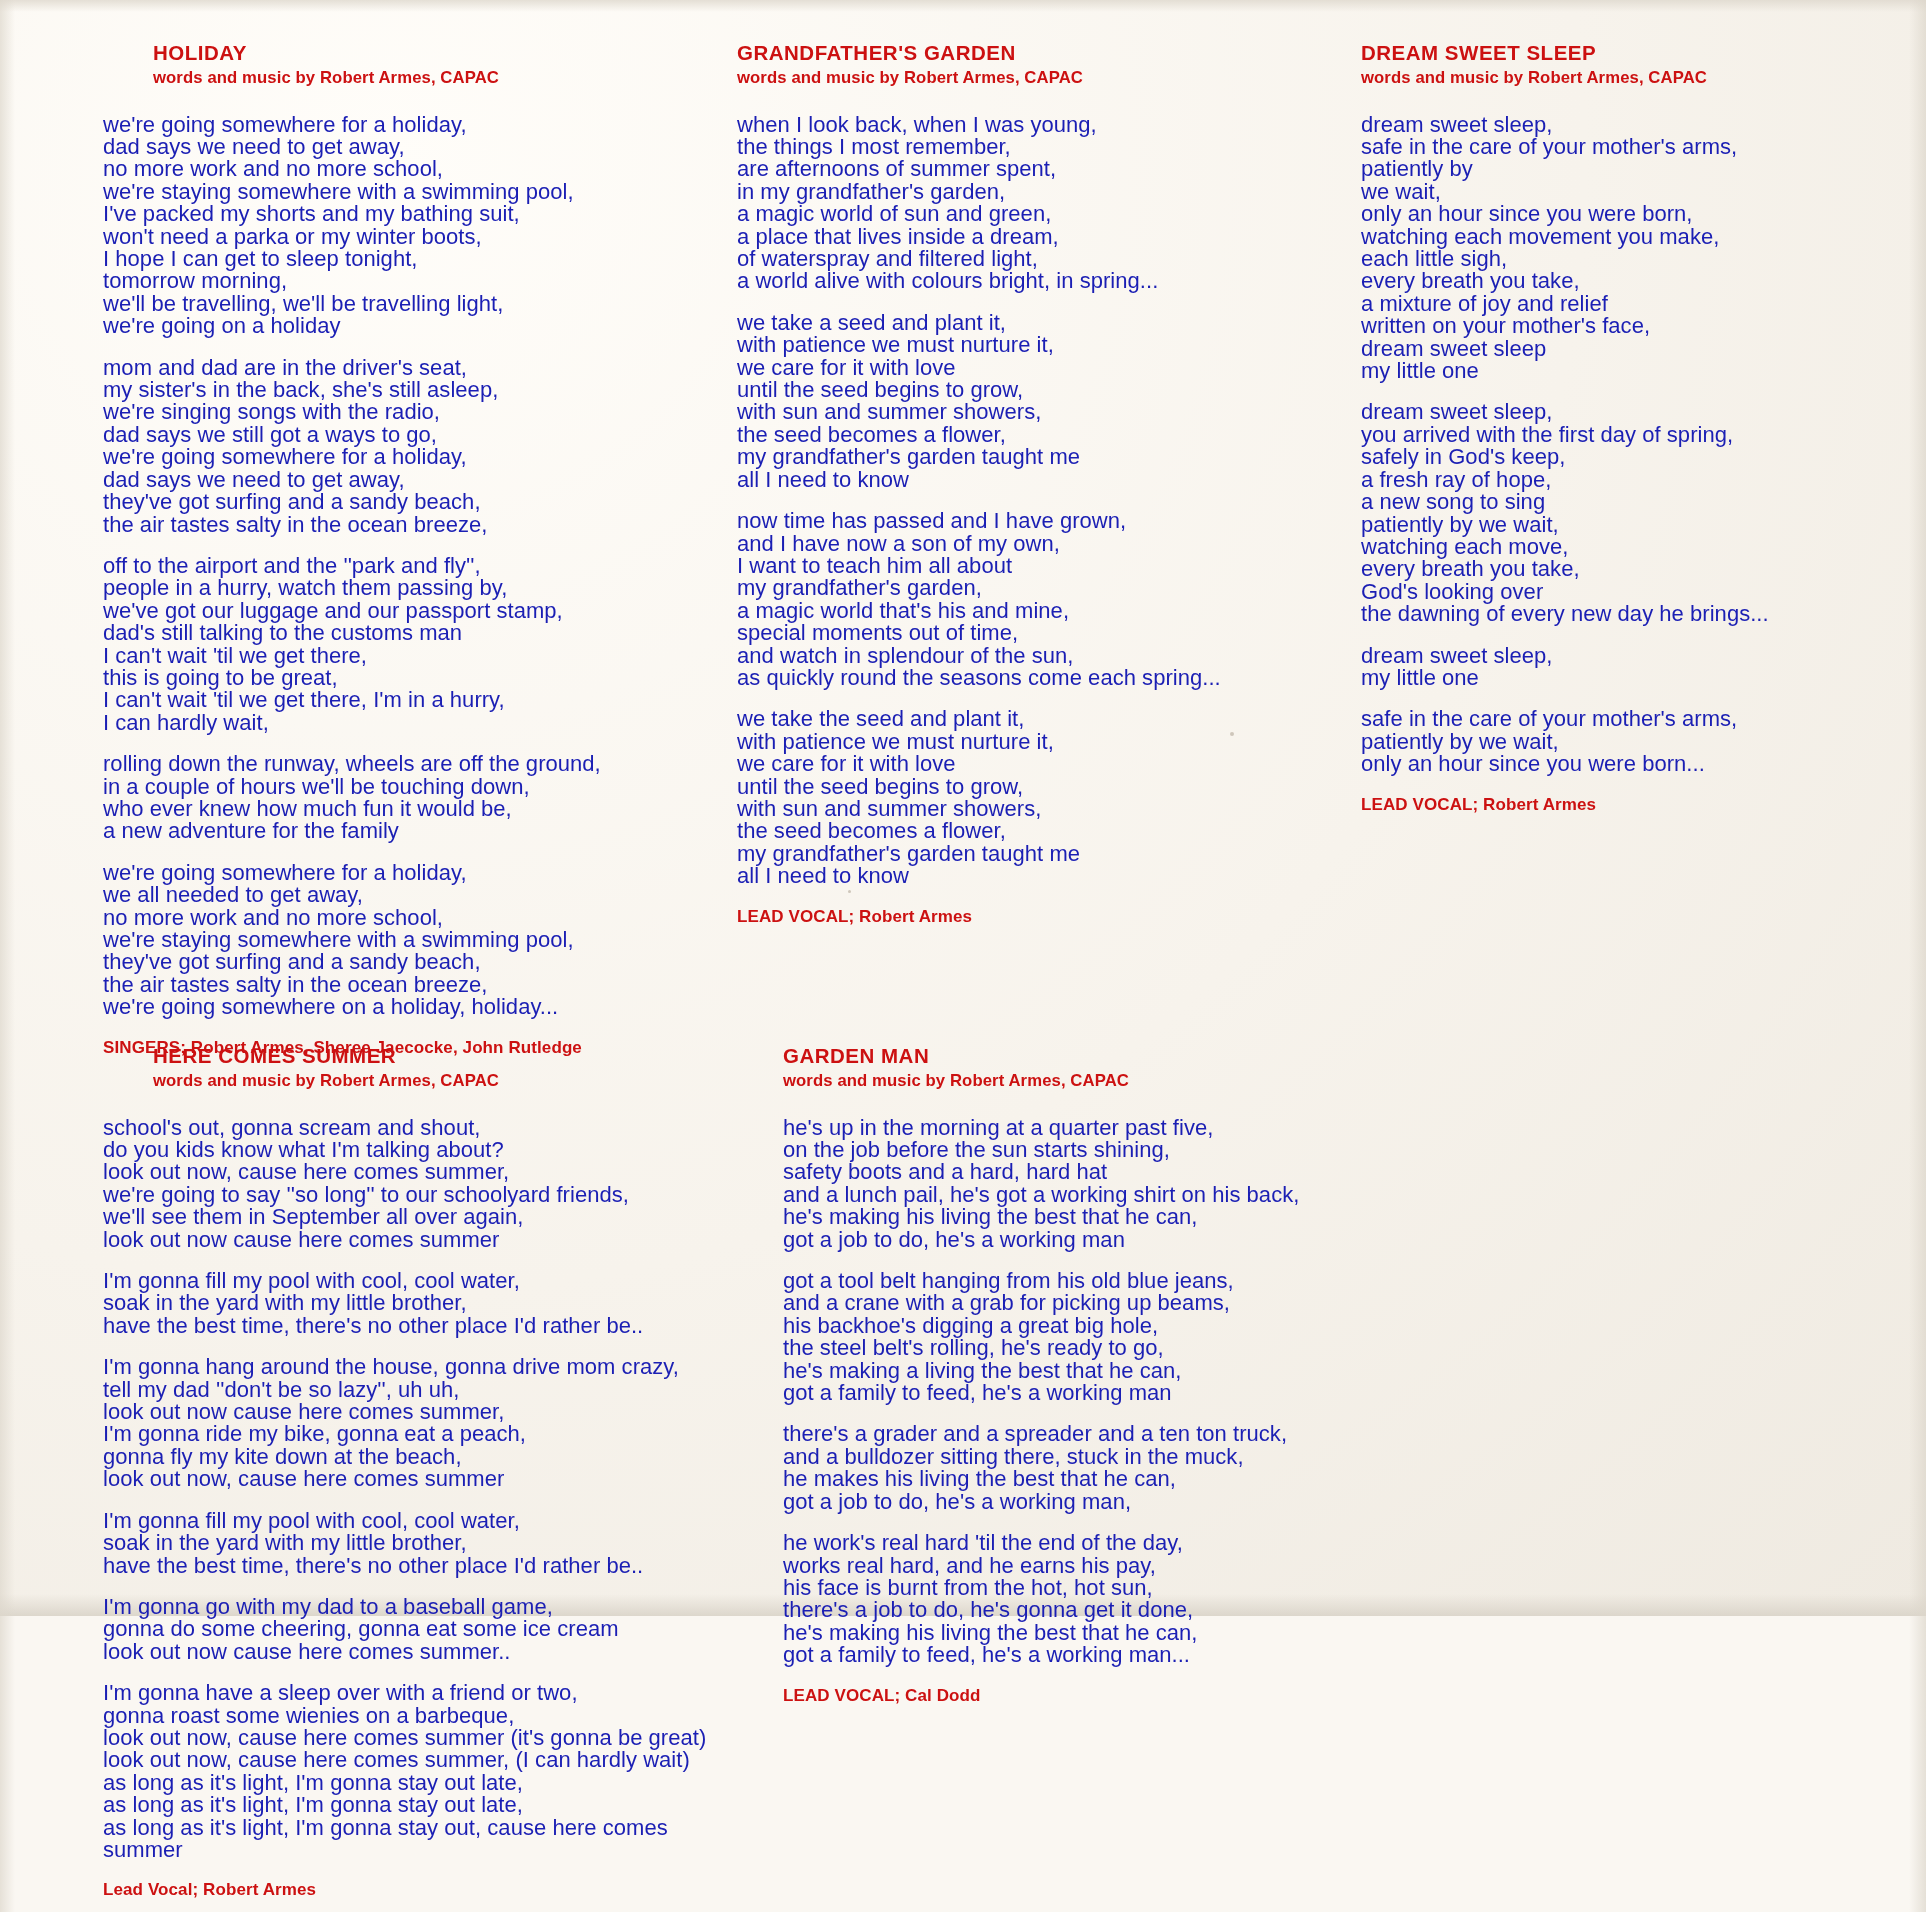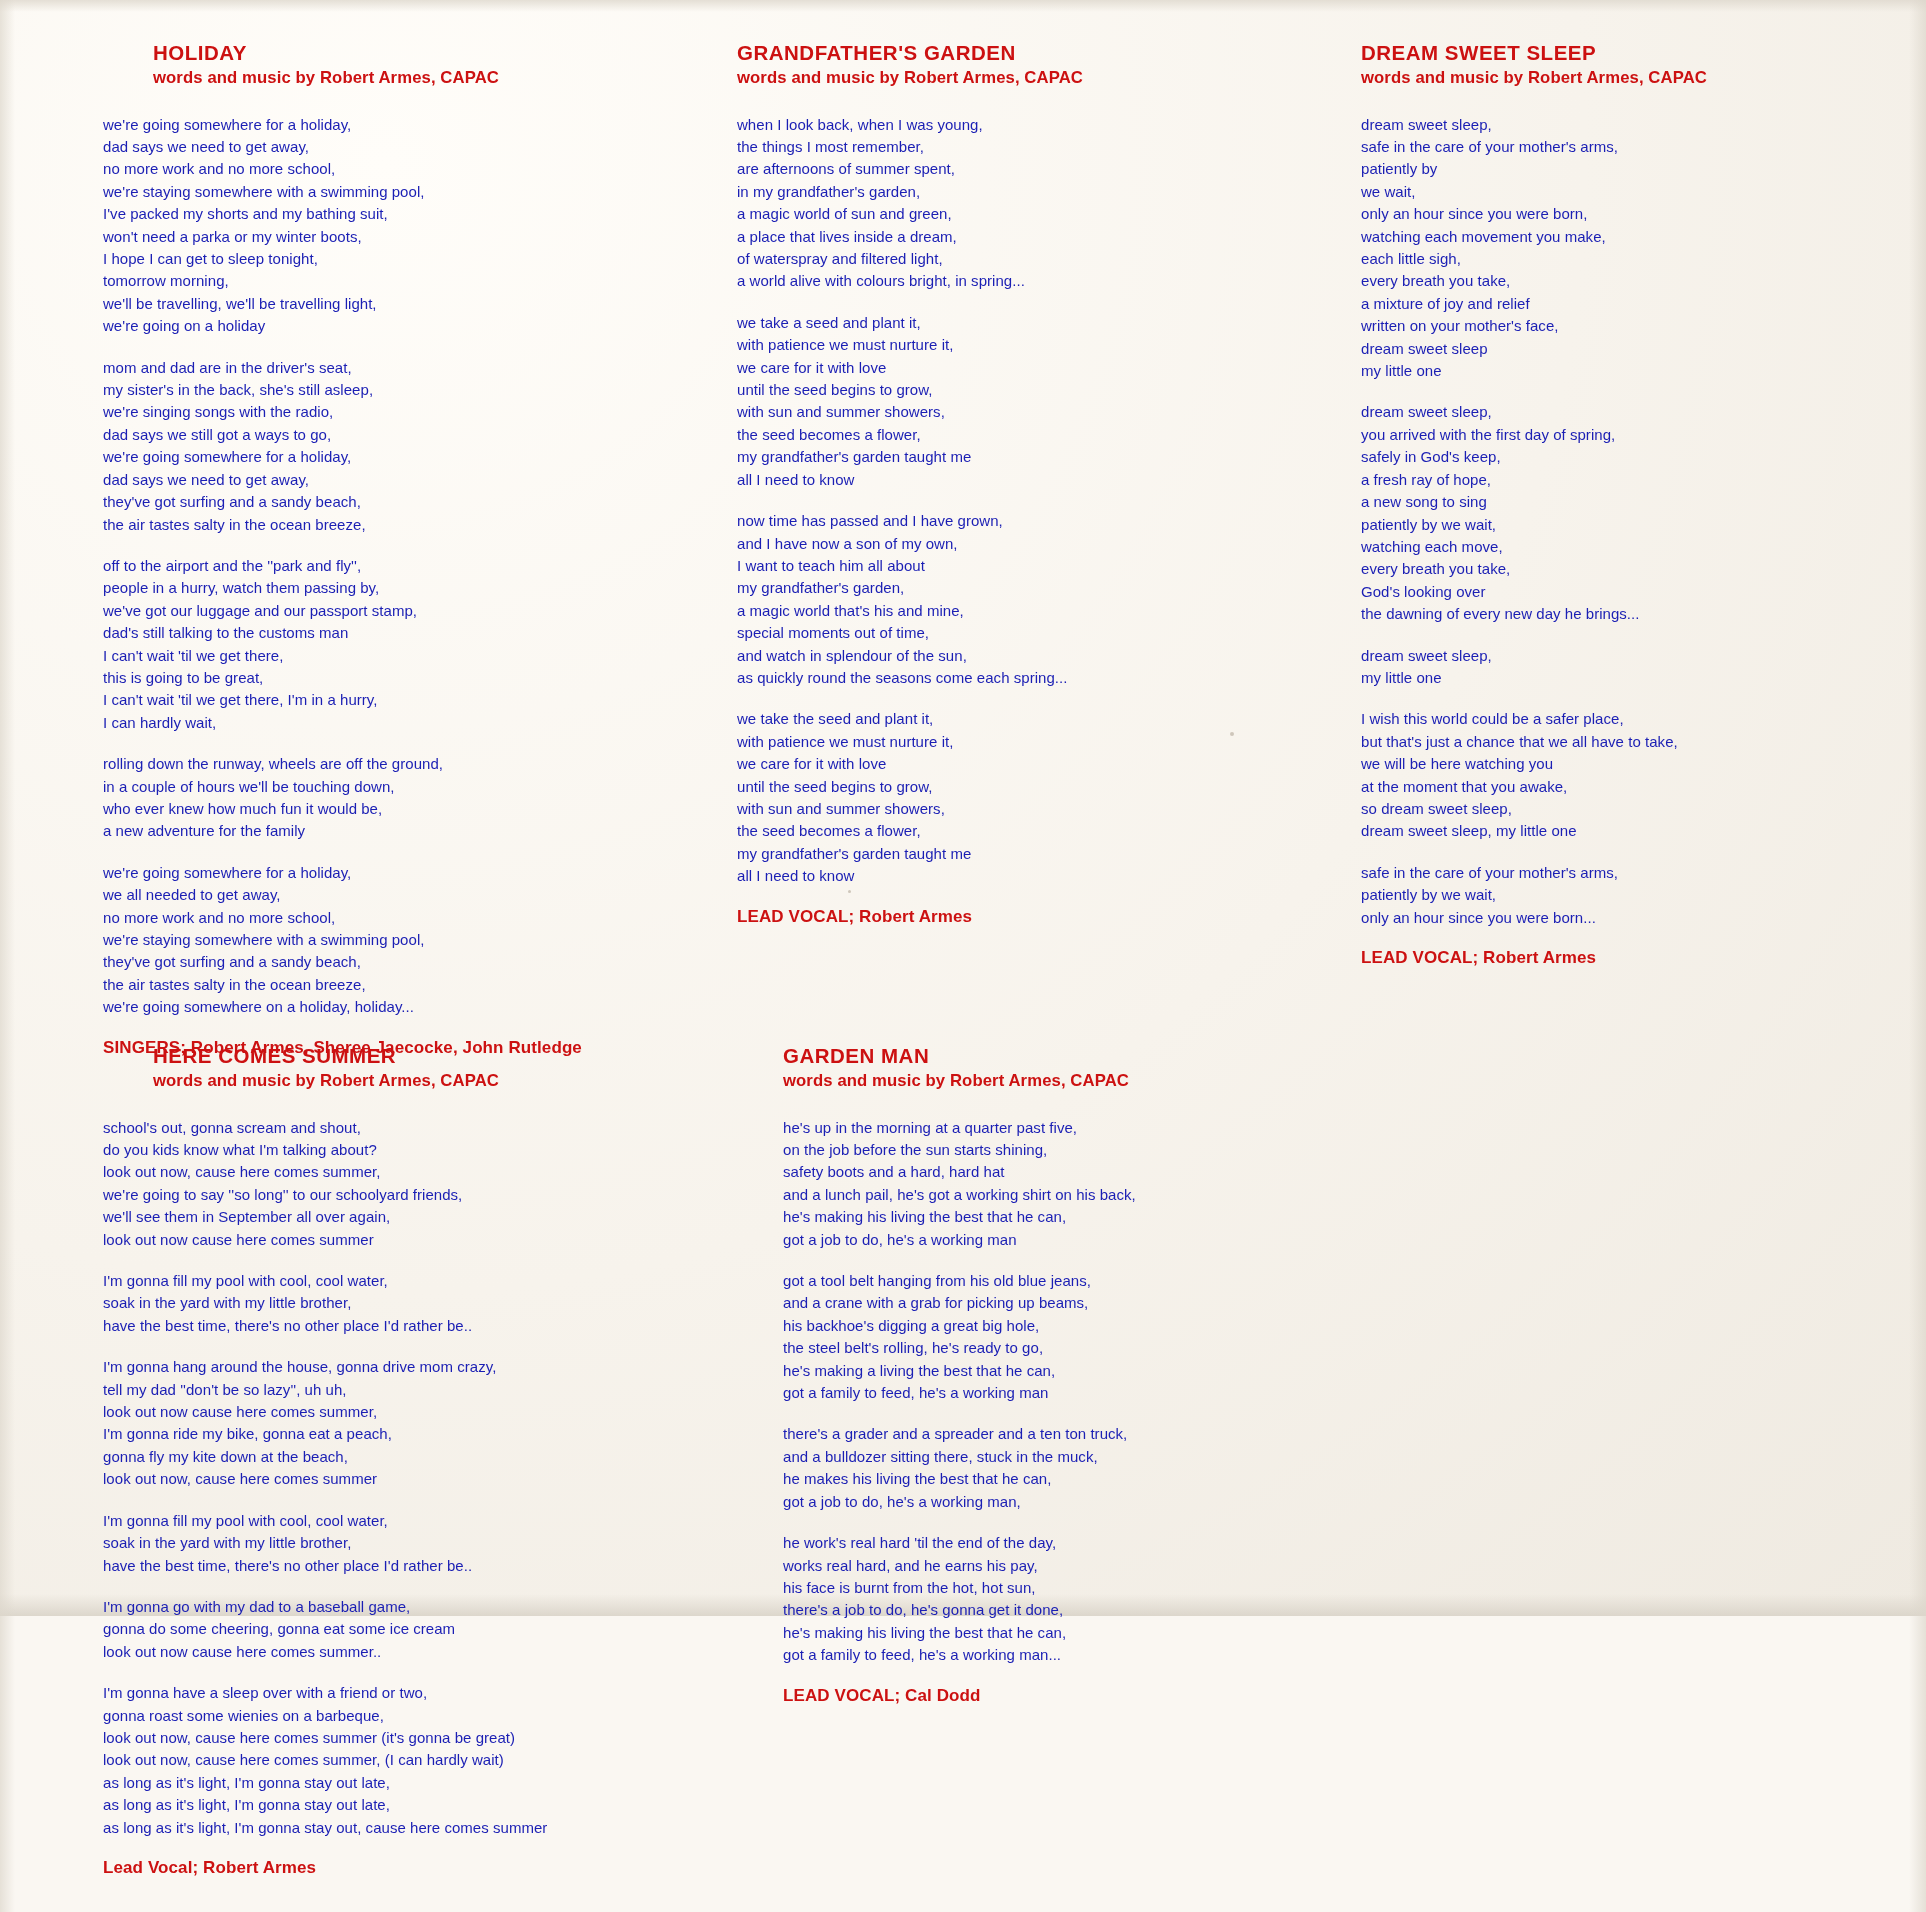--- a/index.html
+++ b/index.html
@@ -61,21 +61,21 @@
   .song-credit {
     color: #cc1111;
     font-weight: bold;
     font-size: 16.7px;
     margin: 0 0 26px 0;
     padding-left: 0;
     letter-spacing: 0.1px;
   }
   .stanza {
     color: #1b1fb4;
-    font-size: 15px;
+    font-size: 22px;
     line-height: 22.4px;
     margin: 0 0 19px 0;
     white-space: pre-line;
     letter-spacing: 0.04px;
   }
   .vocal {
     color: #cc1111;
     font-weight: bold;
     font-size: 17px;
     margin: 15.4px 0 0 0;
@@ -227,26 +227,20 @@
 safely in God's keep,
 a fresh ray of hope,
 a new song to sing
 patiently by we wait,
 watching each move,
 every breath you take,
 God's looking over
 the dawning of every new day he brings...</p>
       <p class="stanza">dream sweet sleep,
 my little one</p>
-      <p class="stanza">I wish this world could be a safer place,
-but that's just a chance that we all have to take,
-we will be here watching you
-at the moment that you awake,
-so dream sweet sleep,
-dream sweet sleep, my little one</p>
       <p class="stanza">safe in the care of your mother's arms,
 patiently by we wait,
 only an hour since you were born...</p>
       <p class="vocal">LEAD VOCAL; Robert Armes</p>
     </div>
   </div>
 
   <div class="song" id="song-summer">
     <div class="song-title">HERE COMES SUMMER</div>
     <div class="song-credit">words and music by Robert Armes, CAPAC</div>

